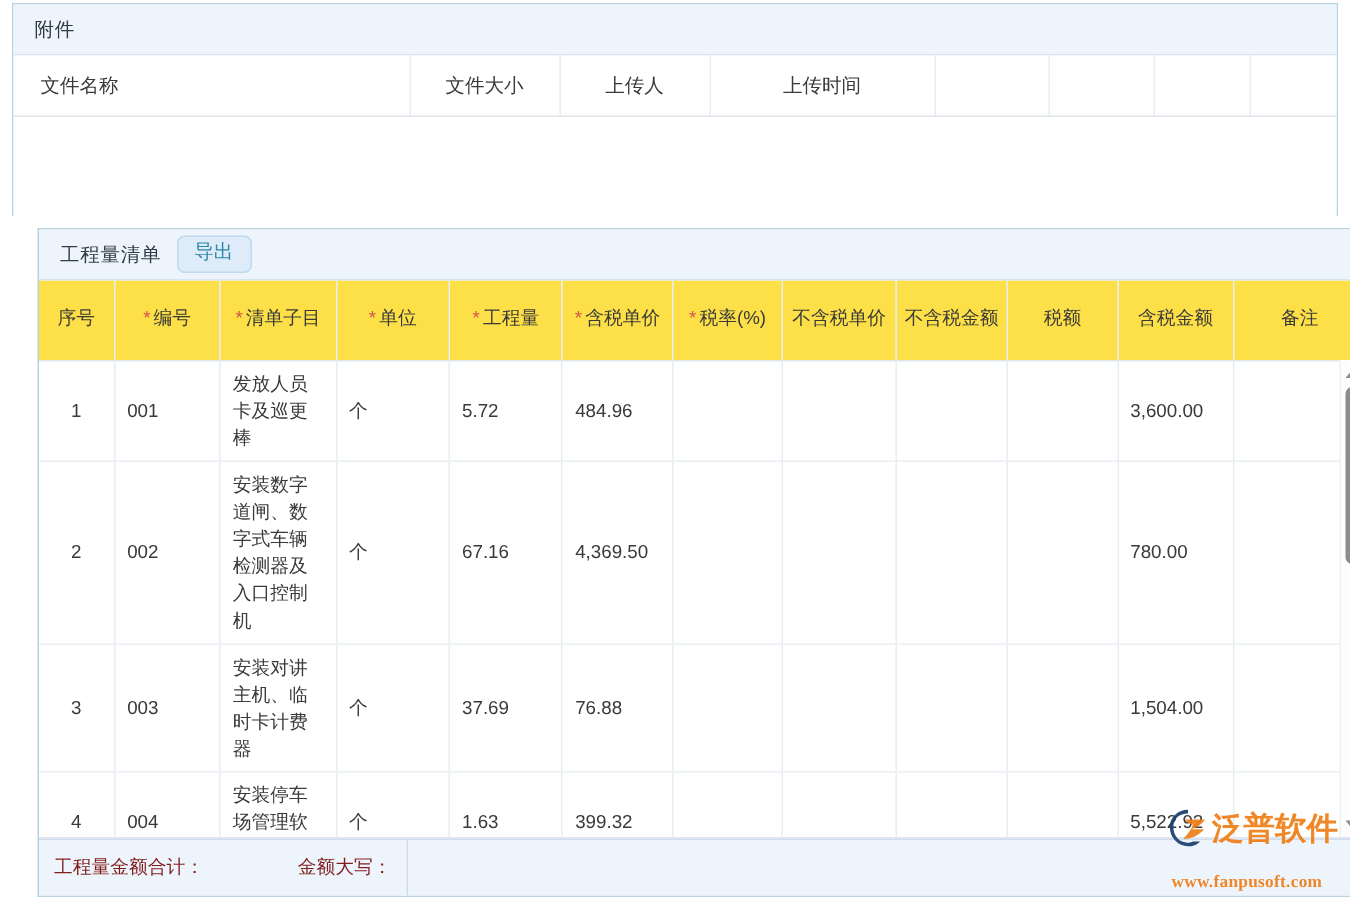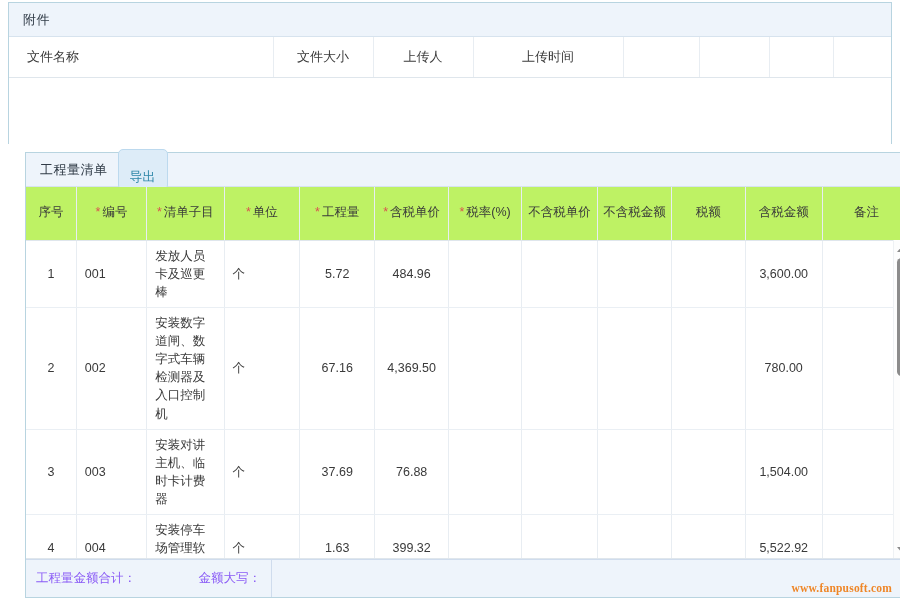--- a/index.html
+++ b/index.html
@@ -58,39 +58,39 @@
 
   
   #list-panel { left: 8px; top: 152px; width: 884px; height: 446px; margin-left: 17px; }
 
   .btn-export {
     background: #ddecf8;
     border: 1px solid #bcd9ee;
     border-radius: 5px;
     color: #2e87a8;
     font-size: 13px;
-    padding: 20px 11px 5px;
+    padding: 3px 11px 5px;
     line-height: 1.1;
     cursor: pointer;
     white-space: nowrap;
   }
 
   .grid-wrap {
     position: relative;
     height: 372px;
     overflow: hidden;
     border-bottom: 1px solid #dfe6ec;
   }
 
   .grid { width: 884px; border-collapse: collapse; table-layout: fixed; }
   .grid th {
     font-weight: normal;
     font-size: 12.5px;
     color: #3a3a3a;
-    background: #bef264;
+    background: #fde047;
     border-right: 1px solid #e8edf2;
     border-bottom: 1px solid #dfe6ec;
     text-align: center;
     vertical-align: middle;
     height: 53px;
     padding: 2px 3px;
     line-height: 1.25;
   }
   .grid th:last-child { border-right: none; }
   .req { color: #d9534f; margin-right: 2px; }
@@ -101,21 +101,21 @@
     font-size: 12.5px;
     color: #3a3a3a;
     vertical-align: middle;
     padding: 6px 8px;
     line-height: 1.45;
     background: #fff;
   }
   .grid td:last-child { border-right: none; }
   .c-center { text-align: center; }
   .c-left   { text-align: left; }
-  .c-right  { text-align: center; }
+  .c-right  { text-align: left; }
 
   
   .vscroll {
     position: absolute;
     right: 0; top: 53px;
     width: 15px; bottom: 0;
     background: #fdfdfd;
     border-left: 1px solid #eef1f4;
   }
   .vs-arrow {
@@ -142,21 +142,21 @@
     left: 0; right: 0; bottom: 0;
     height: 38px;
     background: #eef4fb;
     border-top: 1px solid #cfdced;
     display: flex;
     align-items: stretch;
   }
   .foot-cell {
     display: flex; align-items: center;
     font-size: 12.5px;
-    color: #8b5cf6;
+    color: #7f1d1d;
     padding: 0 10px;
   }
   .foot-label { justify-content: flex-end; }
   .foot-val {
     border-left: 1px solid #cfdced;
     background: #eef4fb;
     color: #555;
   }
   .fc-total-label { width: 120px; }
   .fc-total-val   { width: 92px; justify-content: flex-start; }
@@ -341,16 +341,25 @@
     </div>
 
     <div class="foot-bar">
       <div class="foot-cell foot-label fc-total-label">工程量金额合计：</div>
       <div class="foot-cell foot-label fc-cap-label">金额大写：</div>
       <div class="foot-cell fc-tail"></div>
     </div>
   </div>
 
   <div class="watermark">
+    <div class="wm-row">
+      <div class="wm-mark">
+        <svg viewBox="0 0 32 32" width="26" height="26" aria-hidden="true">
+          <path d="M16 1 C8 1 1 7 1 15 C1 24 8 31 16 31 C20 31 23 30 26 27 L20 27 C18 28 17 28 16 28 C9 28 4 23 4 15 C4 8 9 4 16 4 Z" fill="#1b3d6d"></path>
+          <path d="M13 9 C20 9 26 9 30 9 C27 13 23 16 18 17 C22 17 26 17 29 17 C25 22 19 25 12 25 C16 21 19 17 20 13 C17 13 15 11 13 9 Z" fill="#ef7d16"></path>
+        </svg>
+      </div>
+      <div class="wm-text">泛普软件</div>
+    </div>
     <div class="wm-url">www.fanpusoft.com</div>
   </div>
 
 </div>
 
 </body></html>

